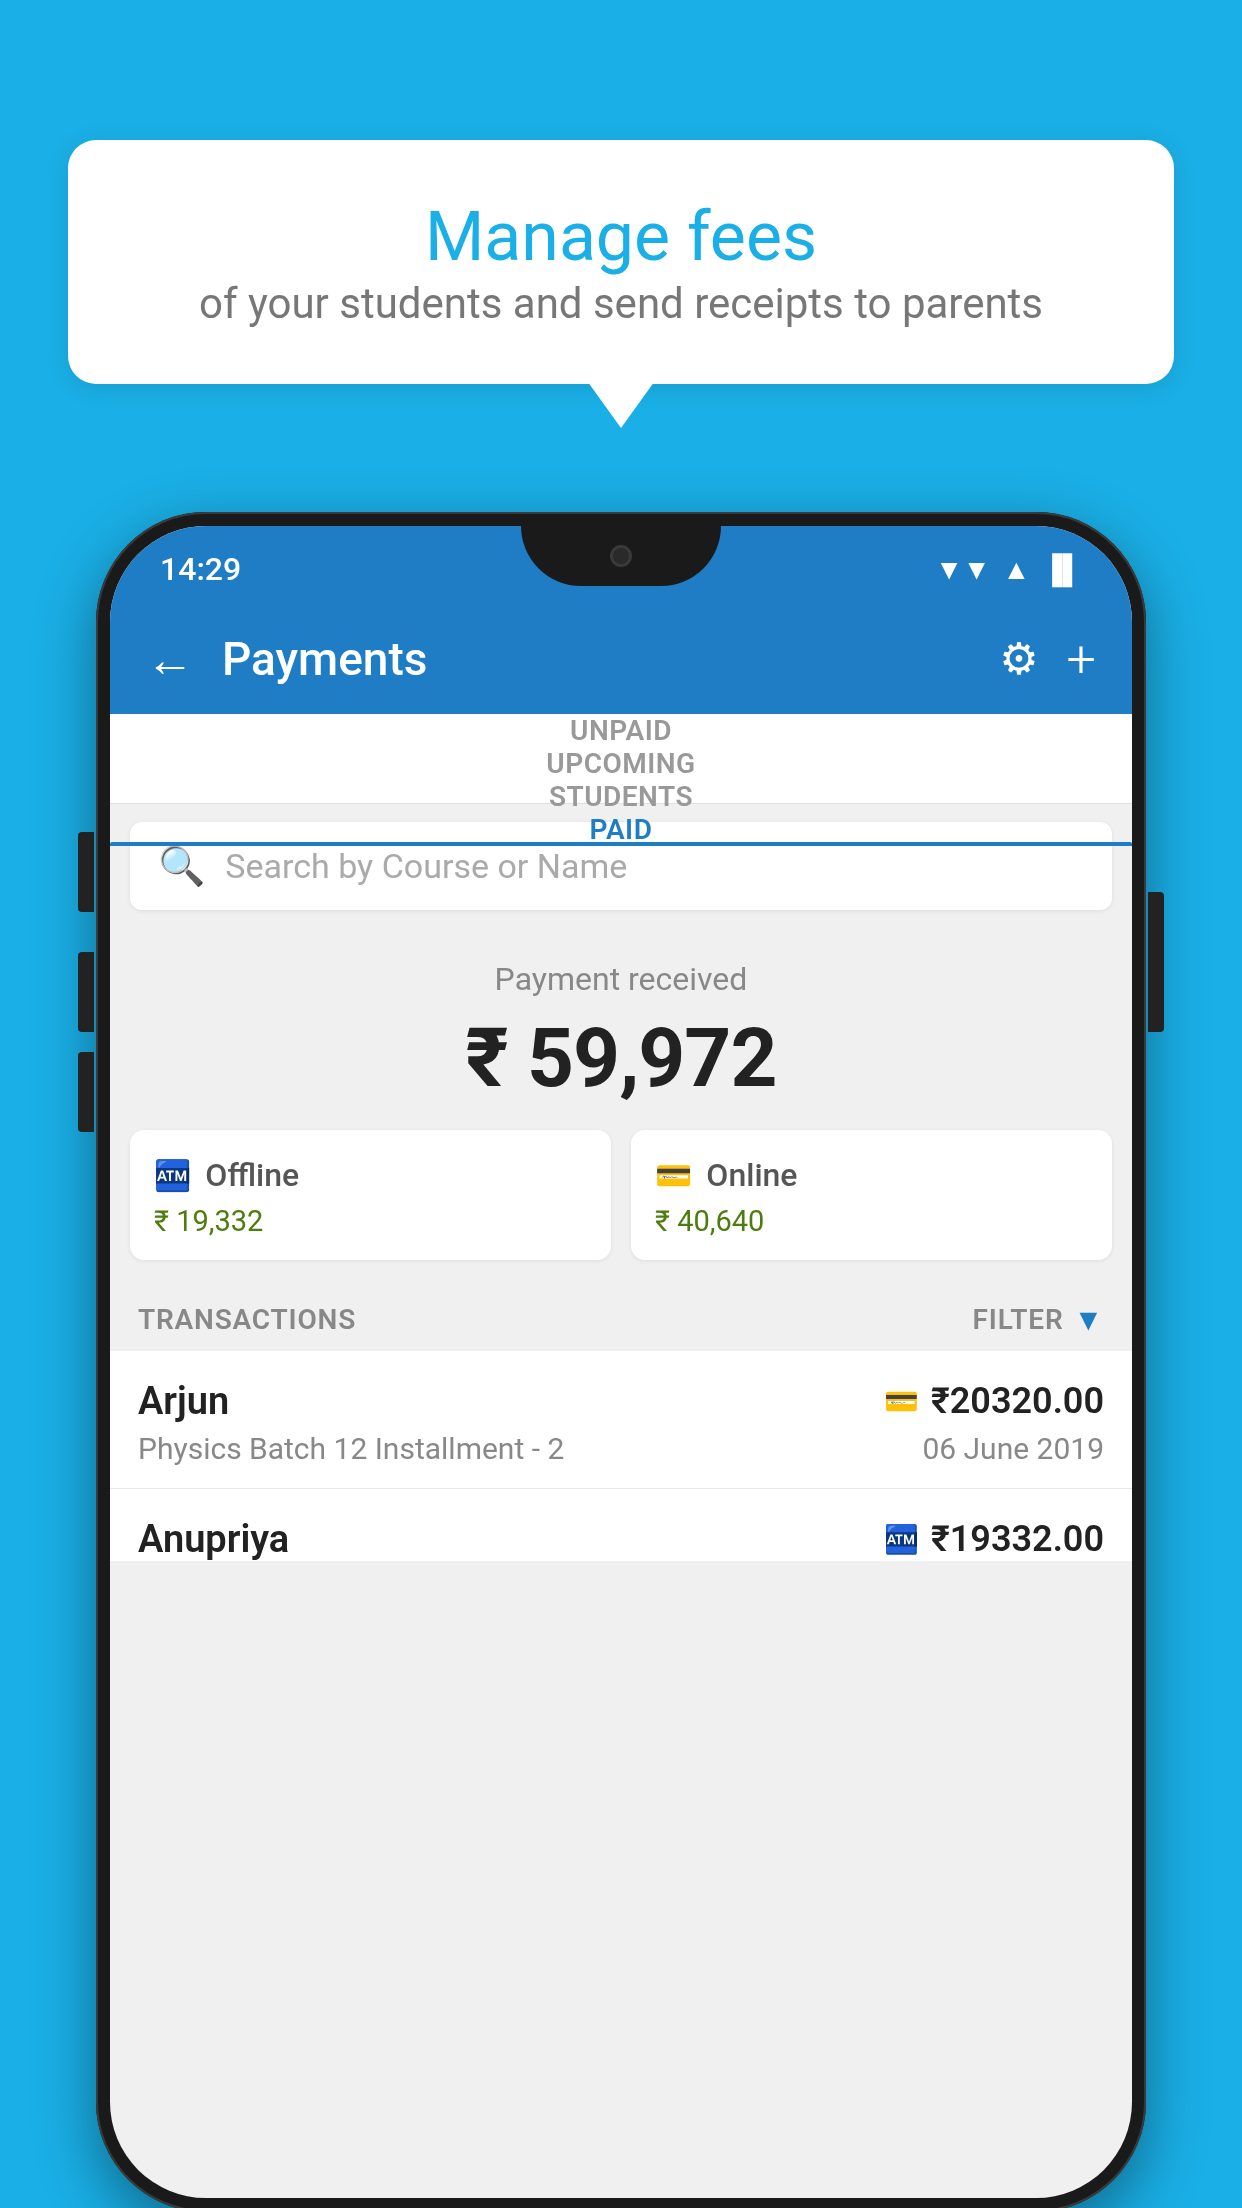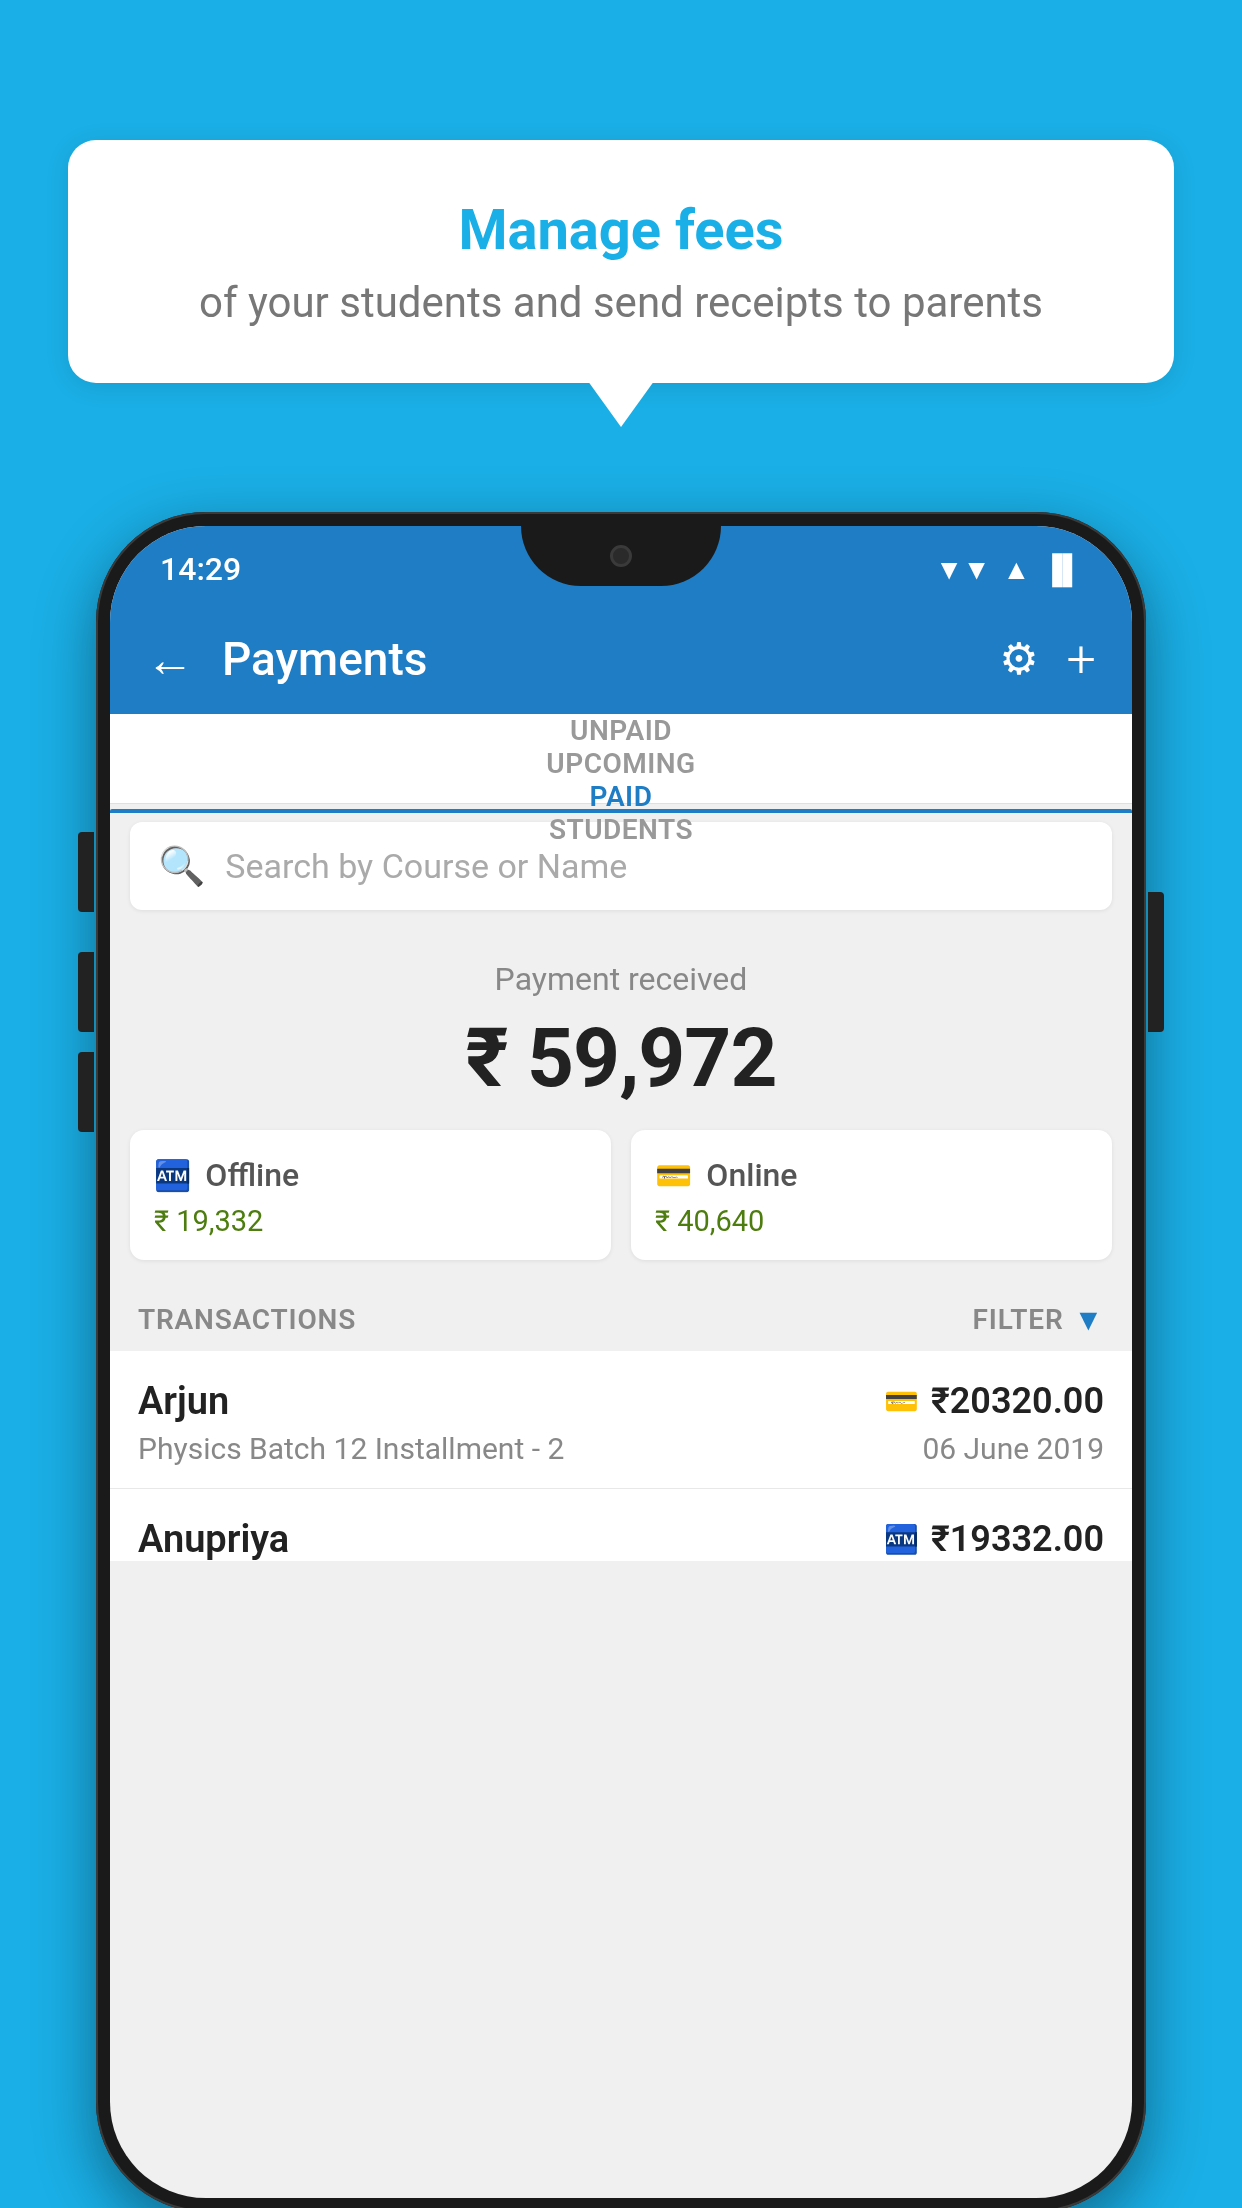--- a/index.html
+++ b/index.html
@@ -30,25 +30,25 @@
       content: '';
       position: absolute;
       bottom: -44px;
       left: 50%;
       transform: translateX(-50%);
       border-left: 36px solid transparent;
       border-right: 36px solid transparent;
       border-top: 50px solid #fff;
     }
     .bubble-title {
-      font-size: 56px;
-      font-weight: 700;
+      font-size: 68px;
+      font-weight: 400;
       color: #1AAFE6;
       line-height: 1.1;
-      margin-bottom: 16px;
+      margin-bottom: 4px;
     }
     .bubble-subtitle {
       font-size: 42px;
       color: #777;
       font-weight: 400;
     }
 
     
     .phone-container {
       position: absolute;
@@ -404,25 +404,25 @@
         <span class="header-plus">+</span>
       </div>
 
       <div class="tabs-bar">
         <div class="tab-item">
           <span>UNPAID</span>
         </div>
         <div class="tab-item">
           <span>UPCOMING</span>
         </div>
+        <div class="tab-item">
+          <span>STUDENTS</span>
+        </div>
         <div class="tab-item active">
           <span>PAID</span>
-        </div>
-        <div class="tab-item">
-          <span>STUDENTS</span>
         </div>
       </div>
 
       <div class="content-area">
 
         <div class="search-bar">
           <span class="search-icon-wrap">🔍</span>
           <span class="search-placeholder">Search by Course or Name</span>
         </div>
 

